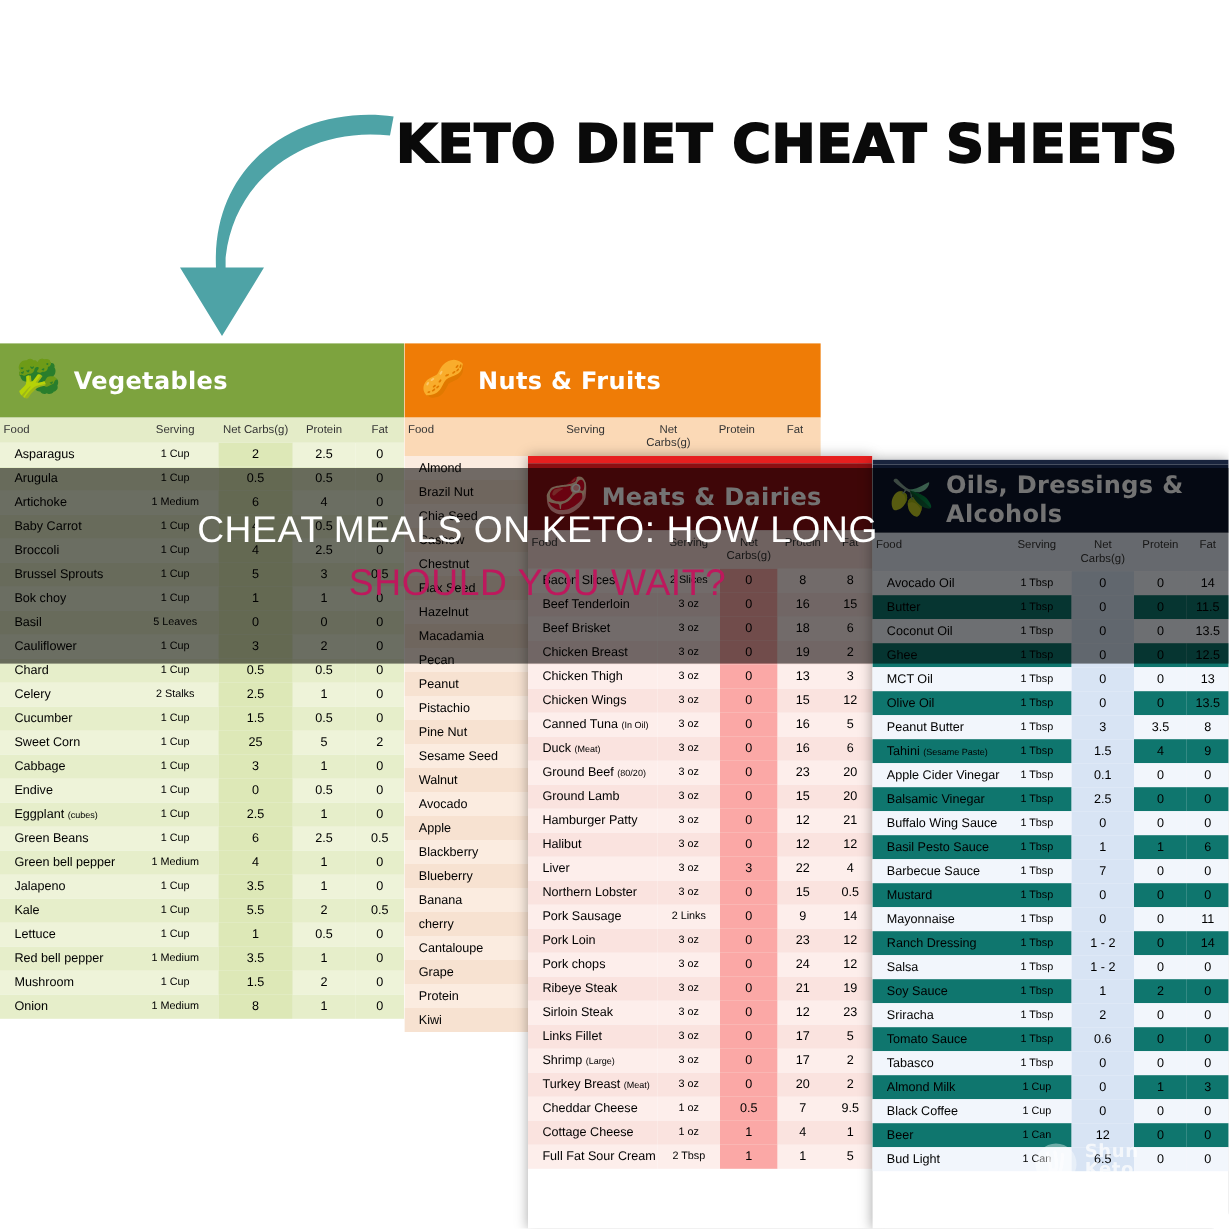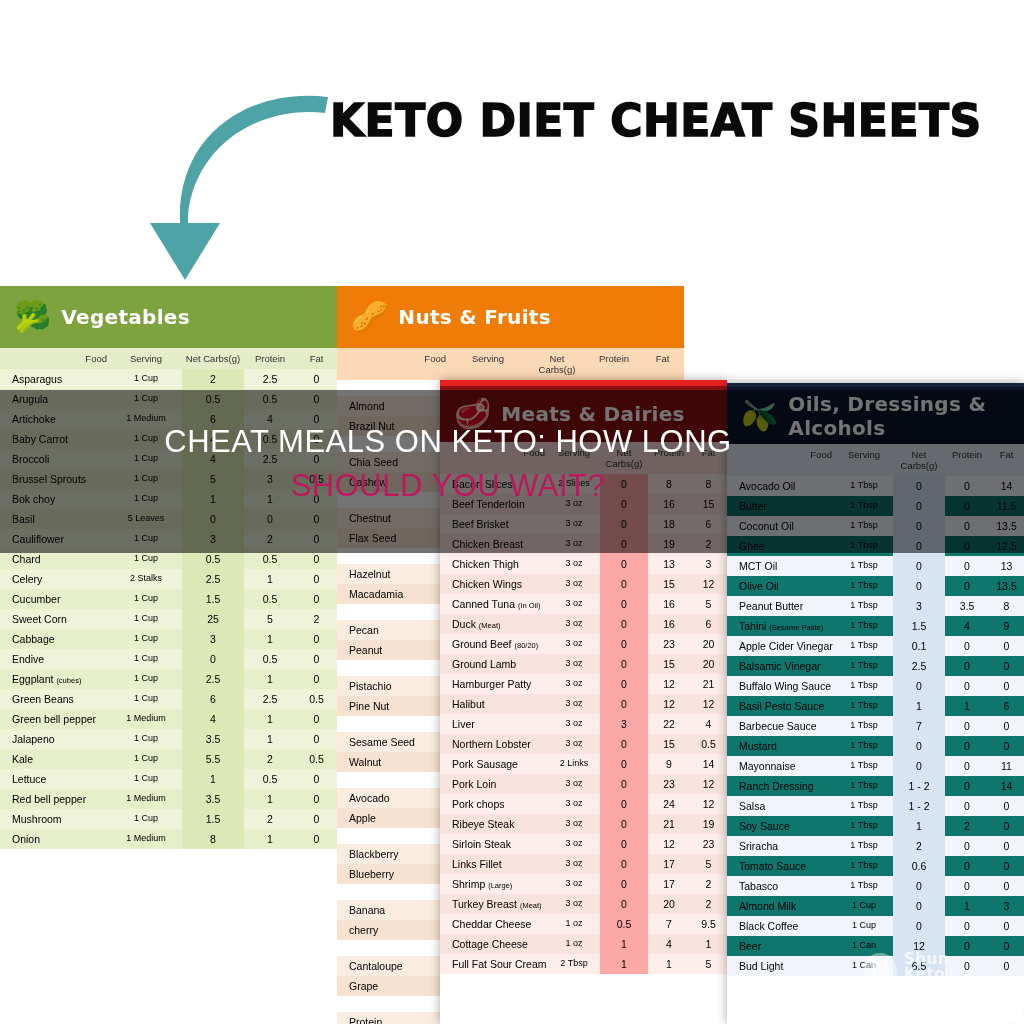--- a/index.html
+++ b/index.html
@@ -33,37 +33,37 @@
     font-family: "DejaVu Sans", sans-serif;
   }
   .cols { display: grid; font-size: 10.5px; }
   .cell { padding: 4px 3px; white-space: nowrap; overflow: hidden; }
   .c-food  { text-align: left;   padding-left: 12px; }
   .c-serv  { text-align: center; font-size: 9px; }
   .c-num   { text-align: center; }
   .subnote { font-size: 7.5px; }
 
   .hcell { font-size: 9.5px; color:#333; padding: 5px 3px; text-align:center; }
-  .hcell.c-food { text-align:right; }
+  .hcell.c-food { text-align:left; }
 
   
   #veg { left: 0px; top: 286px; width: 337px; height: 738px; }
   #veg .panel-head { background: #7da33e; }
   #veg .hdr { background: #e4ecc8; }
   #veg .cols { grid-template-columns: 110px 72px 62px 52px 41px; }
   #veg .rowA { background: #eef3d9; }
   #veg .rowB { background: #e6eeca; }
   #veg .hl   { background: #dde8b7; }
 
   
   #nuts { left: 337px; top: 286px; width: 347px; height: 738px; }
   #nuts .panel-head { background: #ef7c06; }
   #nuts .hdr { background: #fbd9b6; }
   #nuts .cols { grid-template-columns: 112px 78px 60px 54px 43px; }
-  #nuts .rowA { background: #fbece0; margin-top: 16px; }
+  #nuts .rowA { background: #fbece0; }
   #nuts .rowB { background: #f7e2d1; }
   #nuts .hl   { background: #f2d9c4; }
 
   
   #meats { left: 440px; top: 380px; width: 287px; height: 644px;
            box-shadow: 0 0 10px rgba(0,0,0,.35); }
   #meats .topbar { height: 6px; background: #e61f1f; }
   #meats .panel-head { background: #8c0f12; height: 56px; }
   #meats .hdr { background: #f6dad6; }
   #meats .cols { grid-template-columns: 108px 52px 48px 42px 37px; }

